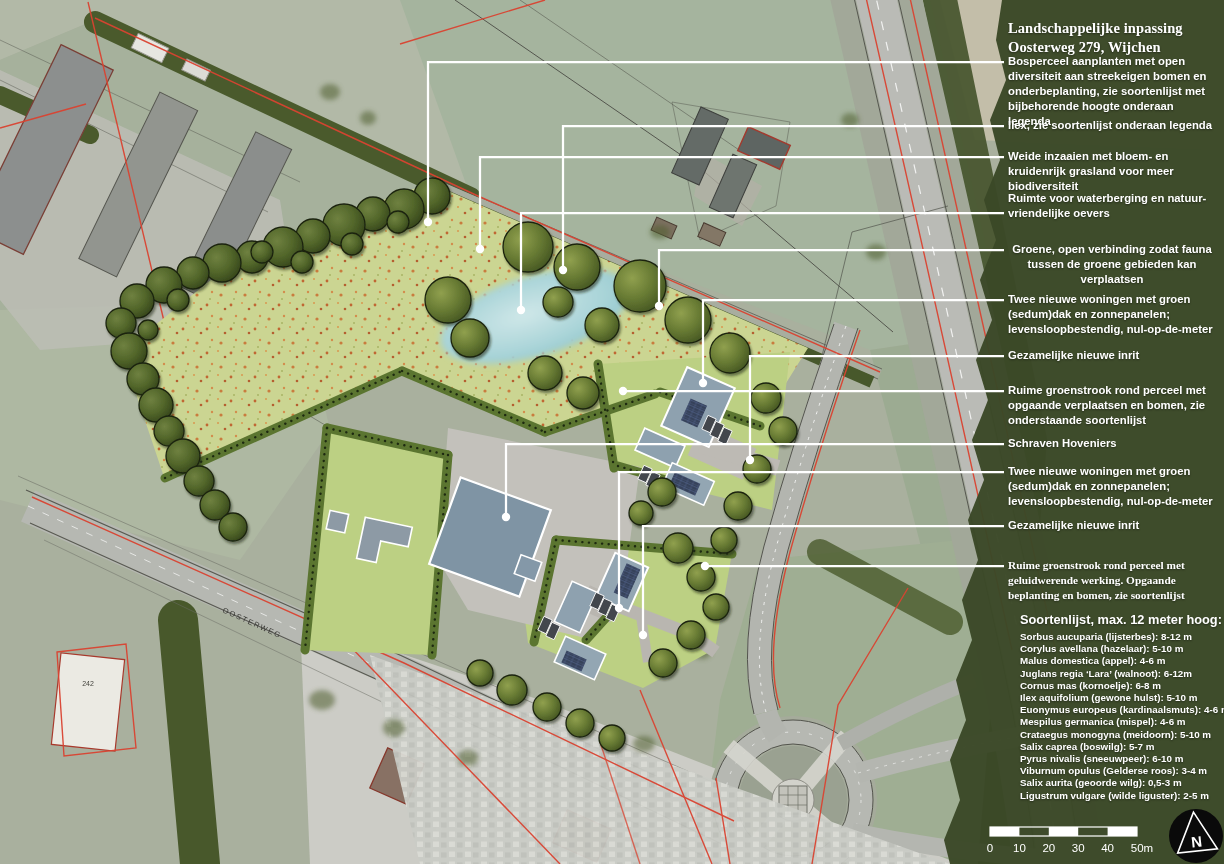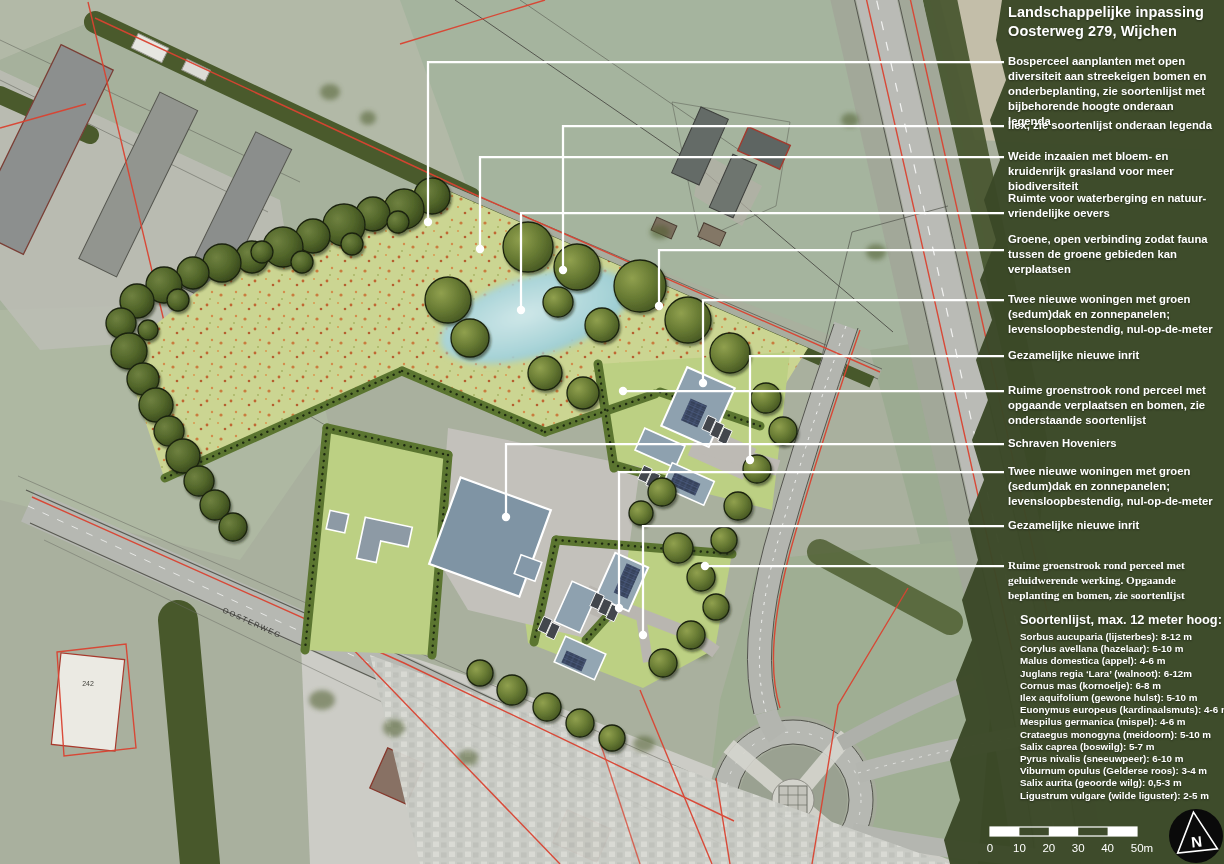--- a/index.html
+++ b/index.html
@@ -1,21 +1,21 @@
 <!DOCTYPE html>
 <html><head>
 <meta charset="utf-8">
 <style>
   html,body{margin:0;padding:0;background:#666;}
   .stage{position:relative;width:1224px;height:864px;overflow:hidden;
          font-family:"Liberation Sans",sans-serif;background:#a9b09e;}
   .stage svg{position:absolute;left:0;top:0;}
   .panel-text{position:absolute;left:1008px;top:0;width:212px;color:#fff;
               font-weight:bold;text-shadow:0 1px 2px rgba(0,0,0,.45);}
-  .title{position:absolute;top:3px;left:0;font-size:14.5px;line-height:19px;letter-spacing:.1px;}
+  .title{position:absolute;top:19px;left:0;font-size:14.5px;line-height:19px;letter-spacing:.1px;font-family:Liberation Serif, serif;}
   .ann{position:absolute;left:0;width:208px;font-size:11.3px;line-height:15px;}
   .species{position:absolute;top:612px;left:12px;width:216px;}
   .species .head{font-size:12.8px;margin-bottom:4px;}
   .sp{font-size:9.8px;line-height:12.2px;white-space:nowrap;}
   text{font-family:"Liberation Sans",sans-serif;}
 </style>
 </head>
 <body>
 
 <div class="stage">
@@ -405,21 +405,21 @@
 <div class="panel-text">
   <div class="title">
     <div>Landschappelijke inpassing</div>
     <div>Oosterweg 279, Wijchen</div>
   </div>
   <div id="annotations">
         <div class="ann" style="top: 54px;">Bosperceel aanplanten met open diversiteit aan streekeigen bomen en onderbeplanting, zie soortenlijst met bijbehorende hoogte onderaan legenda</div>
         <div class="ann" style="top: 118px;">Ilex, zie soortenlijst onderaan legenda</div>
         <div class="ann" style="top: 149px;">Weide inzaaien met bloem- en kruidenrijk grasland voor meer biodiversiteit</div>
         <div class="ann" style="top: 191px;">Ruimte voor waterberging en natuur-vriendelijke oevers</div>
-        <div class="ann" style="top: 232px;">Groene, open verbinding zodat fauna tussen de groene gebieden kan verplaatsen</div>
+        <div class="ann" style="top: 242px; text-align: center;">Groene, open verbinding zodat fauna tussen de groene gebieden kan verplaatsen</div>
         <div class="ann" style="top: 292px;">Twee nieuwe woningen met groen (sedum)dak en zonnepanelen; levensloopbestendig, nul-op-de-meter</div>
         <div class="ann" style="top: 348px;">Gezamelijke nieuwe inrit</div>
         <div class="ann" style="top: 383px;">Ruime groenstrook rond perceel met opgaande verplaatsen en bomen, zie onderstaande soortenlijst</div>
         <div class="ann" style="top: 436px;">Schraven Hoveniers</div>
         <div class="ann" style="top: 464px;">Twee nieuwe woningen met groen (sedum)dak en zonnepanelen; levensloopbestendig, nul-op-de-meter</div>
         <div class="ann" style="top: 518px;">Gezamelijke nieuwe inrit</div>
         <div class="ann" style="top: 558px; font-family: Liberation Serif, serif;">Ruime groenstrook rond perceel met geluidwerende werking. Opgaande beplanting en bomen, zie soortenlijst</div>
       </div>
   <div class="species">
     <div class="head">Soortenlijst, max. 12 meter hoog:</div>

